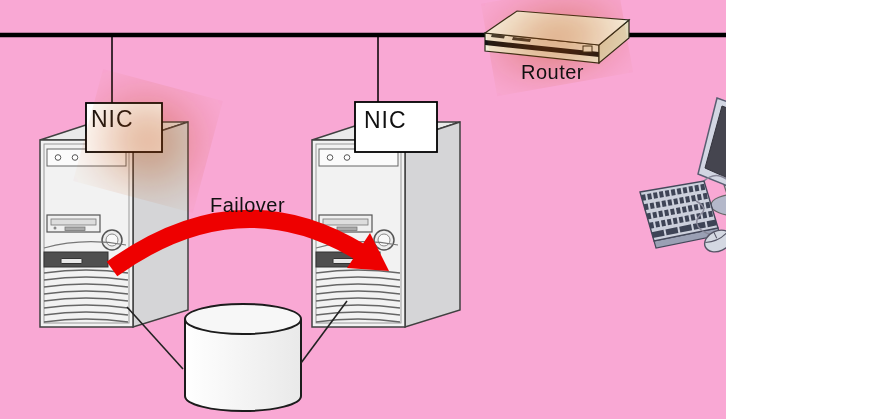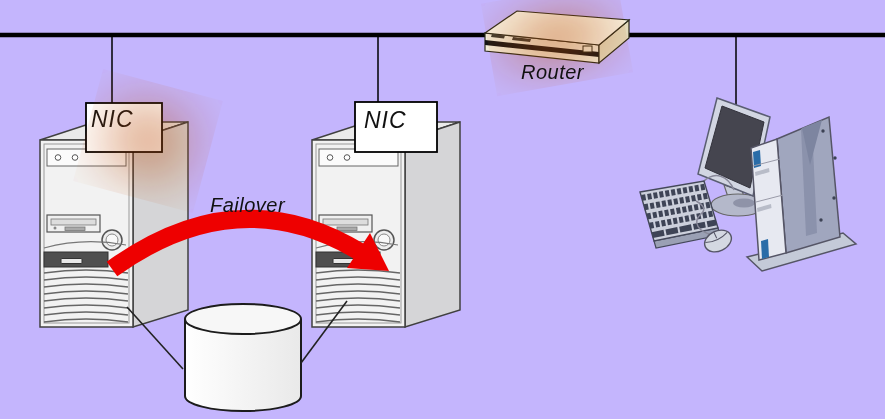--- a/index.html
+++ b/index.html
@@ -1,17 +1,17 @@
 <!DOCTYPE html>
 <html><head>
 <meta charset="utf-8">
 <style>
   html,body{margin:0;padding:0;background:#ffffff;}
-  #stage{position:relative;width:885px;height:419px;background:#c4b5fd;overflow:hidden;
-         font-family:"Liberation Sans",sans-serif;font-style:italic;}
+  #stage{position:relative;width:726px;height:419px;background:#f9a8d4;overflow:hidden;
+         font-family:"Liberation Sans",sans-serif;}
   svg{display:block;}
   text{font-family:"Liberation Sans",sans-serif;fill:#111111;}
   .nic-text{font-size:23px;letter-spacing:1px;}
   .caption{font-size:20px;letter-spacing:0.5px;}
 </style>
 </head>
 <body>
 
 <div id="stage">
 <svg width="885" height="419" viewBox="0 0 885 419">

